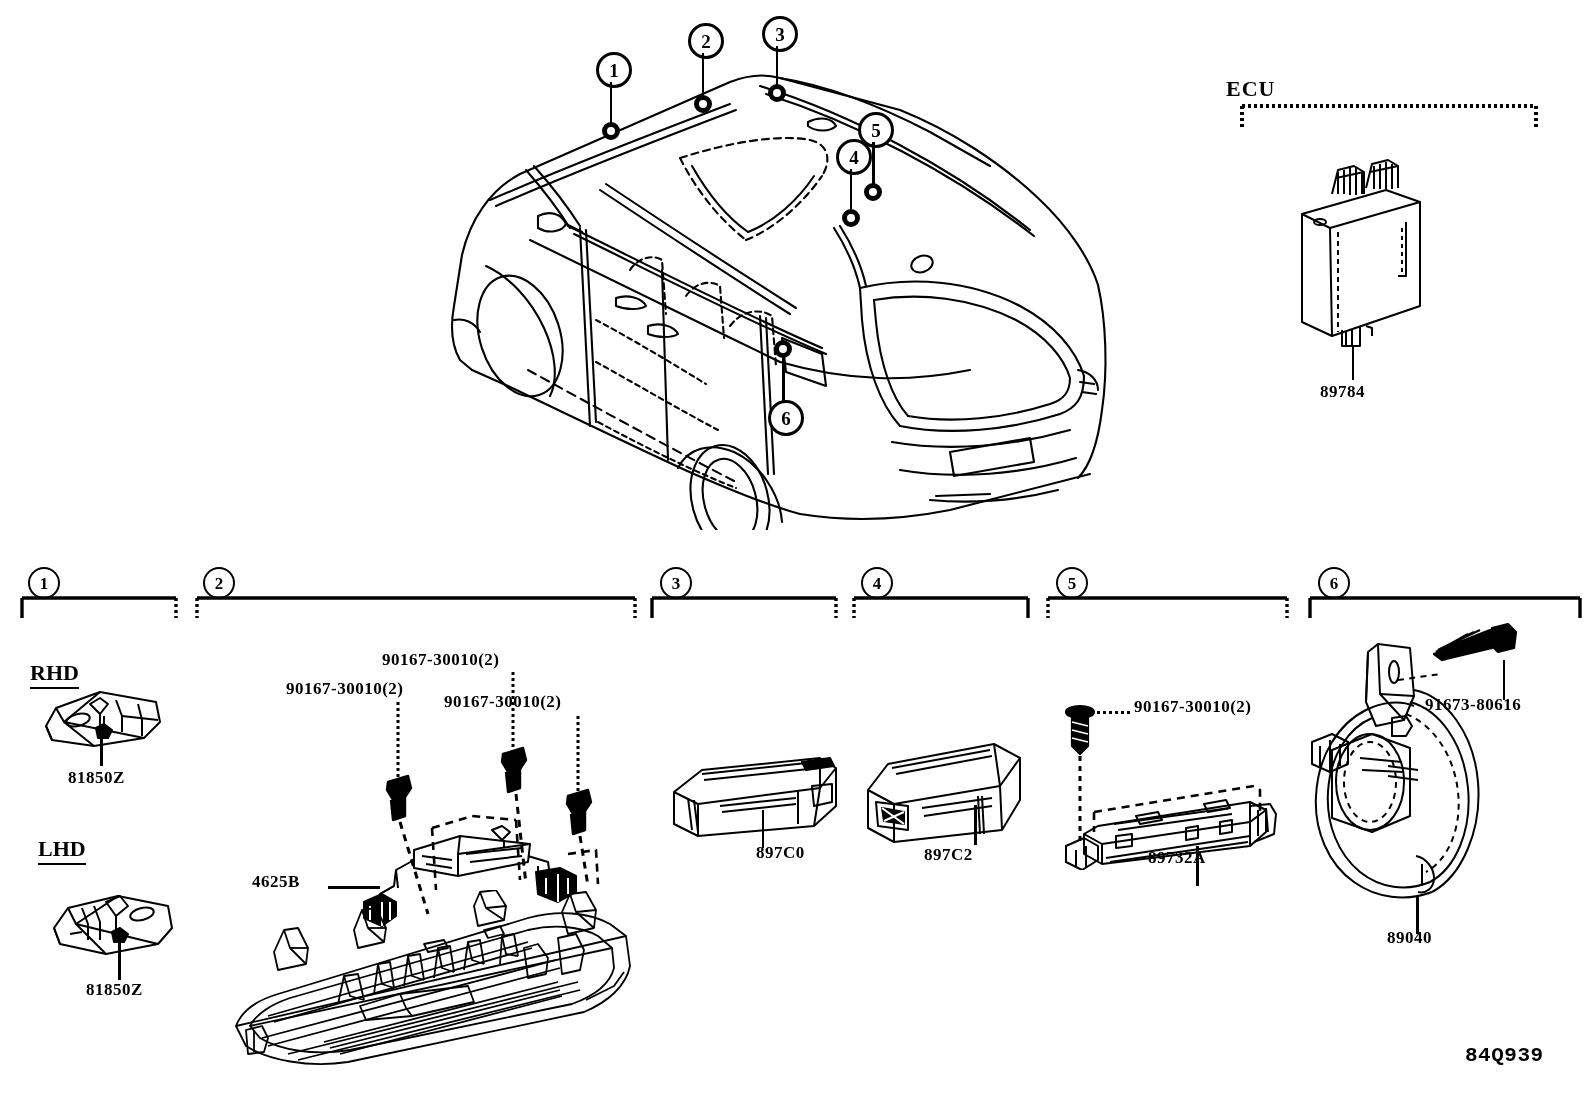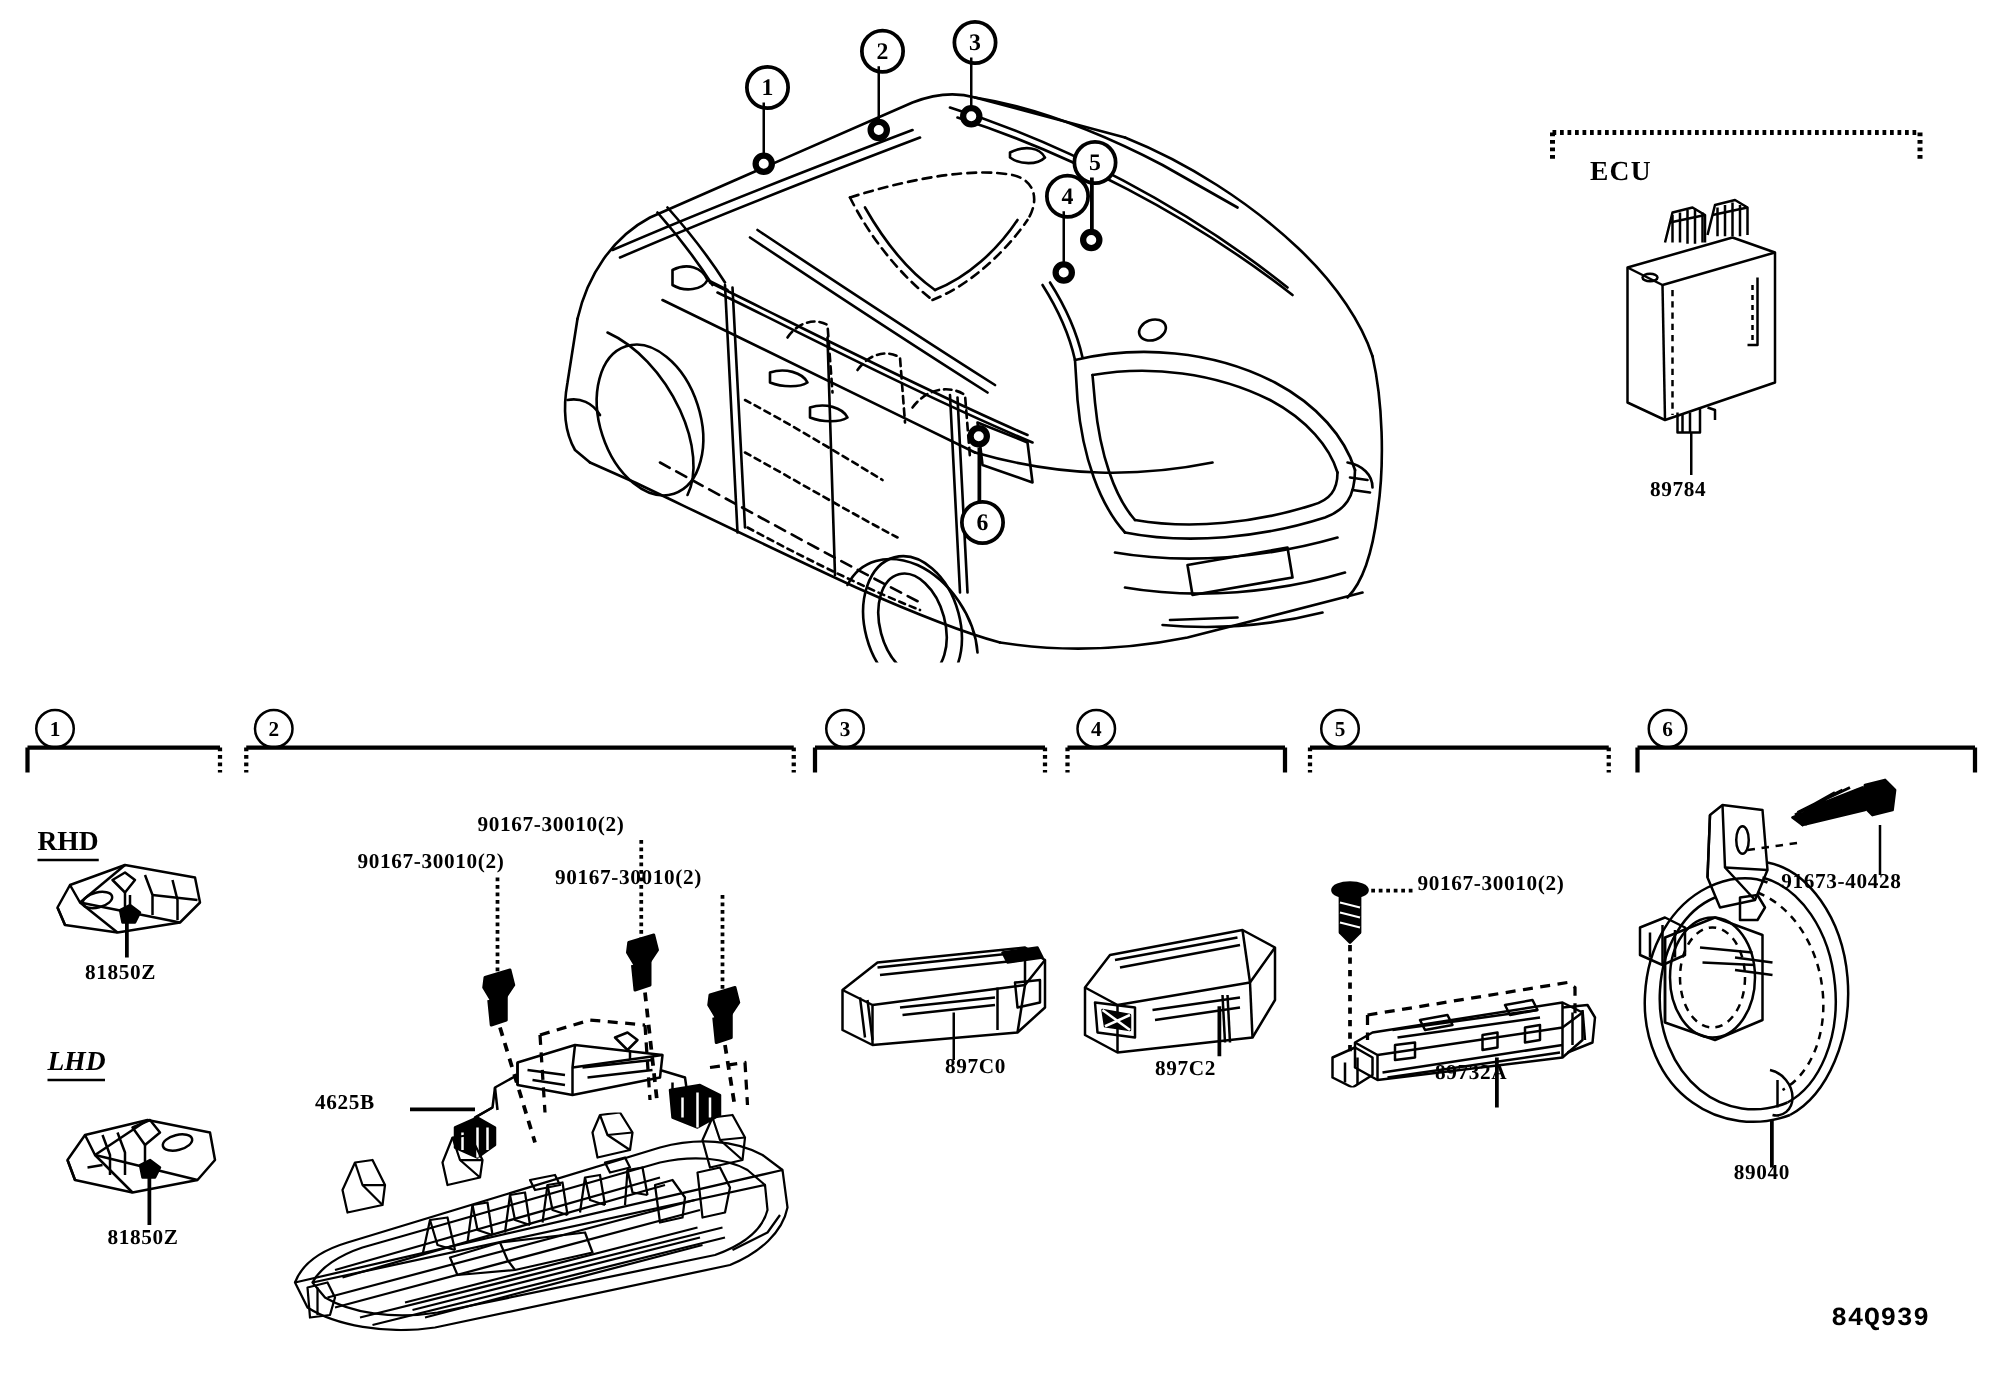--- a/index.html
+++ b/index.html
@@ -159,21 +159,21 @@
   </div>
   <div class="abs leader" style="left:872px;top:142px;height:45px;"></div>
   <div class="abs ring" style="left:864px;top:183px;"></div>
 
   <div class="abs ring" style="left:774px;top:340px;"></div>
   <div class="abs leader" style="left:782px;top:358px;height:44px;"></div>
   <div class="abs callout" style="left:768px;top:400px;">
     <span>6</span>
   </div>
 
-  <div class="abs ecu-label" style="left:1272px;top:76px;margin-top:48px;">ECU</div>
+  <div class="abs ecu-label" style="left:1226px;top:76px;">ECU</div>
   <svg class="abs" style="left:1236px;top:100px;" width="310" height="34" viewBox="0 0 310 34">
     <path class="ln" stroke-width="4" stroke-dasharray="3,3" d="M6 6 H 300"></path>
     <path class="ln" stroke-width="4" stroke-dasharray="3,3" d="M6 6 V 30"></path>
     <path class="ln" stroke-width="4" stroke-dasharray="3,3" d="M300 6 V 30"></path>
   </svg>
 
   <svg class="abs" style="left:1280px;top:150px;" width="160" height="200" viewBox="0 0 160 200">
     <g class="ln" stroke-width="2" stroke-linejoin="round">
 
       <path d="M22 64 L 106 40 L 140 52 L 140 156 L 52 186 L 22 172 Z"></path>
@@ -276,21 +276,21 @@
       <path d="M100 18 L 104 34 L 104 50"></path>
       <path d="M84 30 L 120 34"></path>
 
       <path d="M58 42 L 66 38 L 74 44 L 70 52 L 60 52 Z" fill="#000"></path>
       <path d="M66 38 L 66 30"></path>
     </g>
   </svg>
   <div class="abs leader" style="left:100px;top:730px;height:36px;"></div>
   <div class="abs plabel" style="left:68px;top:768px;">81850Z</div>
 
-  <div class="abs" style="left:38px;top:836px;font-style:italic;">
+  <div class="abs" style="left:38px;top:836px;">
     <span class="hdlabel">LHD</span>
   </div>
   <svg class="abs" style="left:48px;top:892px;" width="130" height="70" viewBox="0 0 130 70">
     <g class="ln" stroke-width="2" stroke-linejoin="round">
       <path d="M6 36 L 20 16 L 70 4 L 120 14 L 124 36 L 110 52 L 58 62 L 12 52 Z"></path>
       <path d="M6 36 L 12 52"></path>
       <path d="M20 16 L 28 32 L 58 62"></path>
       <path d="M28 32 L 110 52"></path>
       <path d="M28 32 L 70 4"></path>
       <ellipse cx="94" cy="22" rx="12" ry="6" transform="rotate(-14 94 22)"></ellipse>
@@ -537,21 +537,21 @@
       <path d="M70 18 L 28 36" fill="none"></path>
       <path d="M66 12 L 26 30 M 60 10 L 22 28 M 54 12 L 18 30 M 48 14 L 16 32 M 42 18 L 20 36 M 36 22 L 24 40" stroke-width="2.4"></path>
       <path d="M70 10 L 24 28 L 22 40 L 72 28 Z" fill="#000"></path>
 
       <path d="M24 30 L 14 34 L 22 40 Z" fill="#000"></path>
     </g>
   </svg>
   <div class="abs leaderdot" style="left:1503px;top:660px;height:40px;"></div>
   <div class="abs" style="left:1398px;top:679px;width:40px;height:0;border-top:2.6px dashed #000;
               transform:rotate(-8deg);transform-origin:left center;"></div>
-  <div class="abs plabel" style="left:1425px;top:695px;">91673-40428</div>
+  <div class="abs plabel" style="left:1425px;top:695px;">91673-80616</div>
 
   <svg class="abs" style="left:1306px;top:630px;" width="210" height="280" viewBox="0 0 210 280">
     <g class="ln" stroke-width="2" stroke-linejoin="round">
 
       <path d="M62 22 L 72 14 L 104 18 L 108 66 L 98 90 L 70 96 L 60 72 Z"></path>
       <path d="M62 22 L 60 72"></path>
       <path d="M72 14 L 74 64 L 98 90"></path>
       <path d="M74 64 L 108 66"></path>
       <ellipse cx="88" cy="42" rx="5" ry="11"></ellipse>
       <path d="M86 88 L 100 86 L 106 96 L 100 106 L 86 106 Z"></path>

